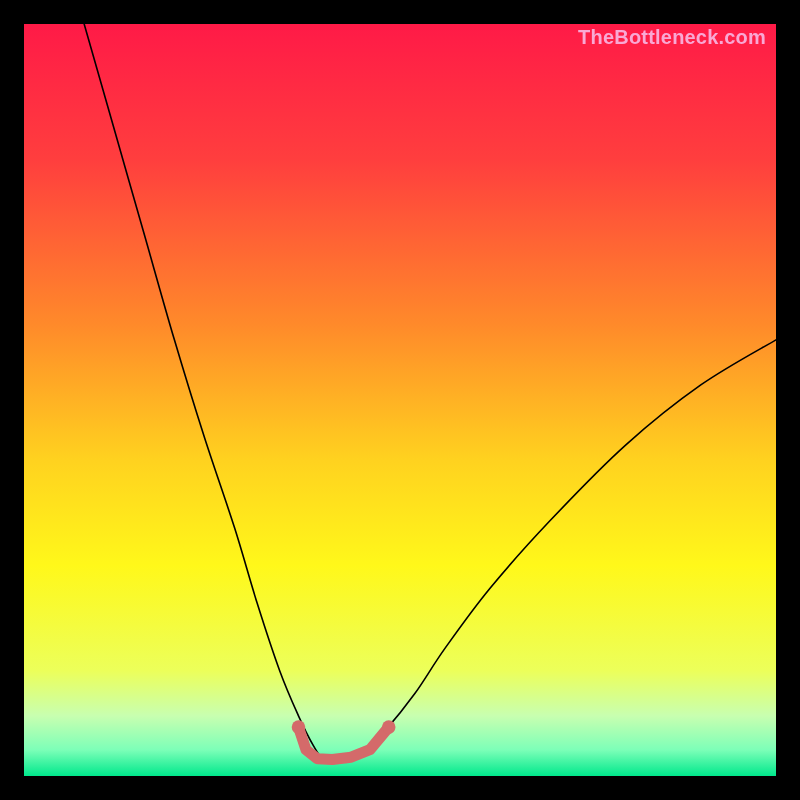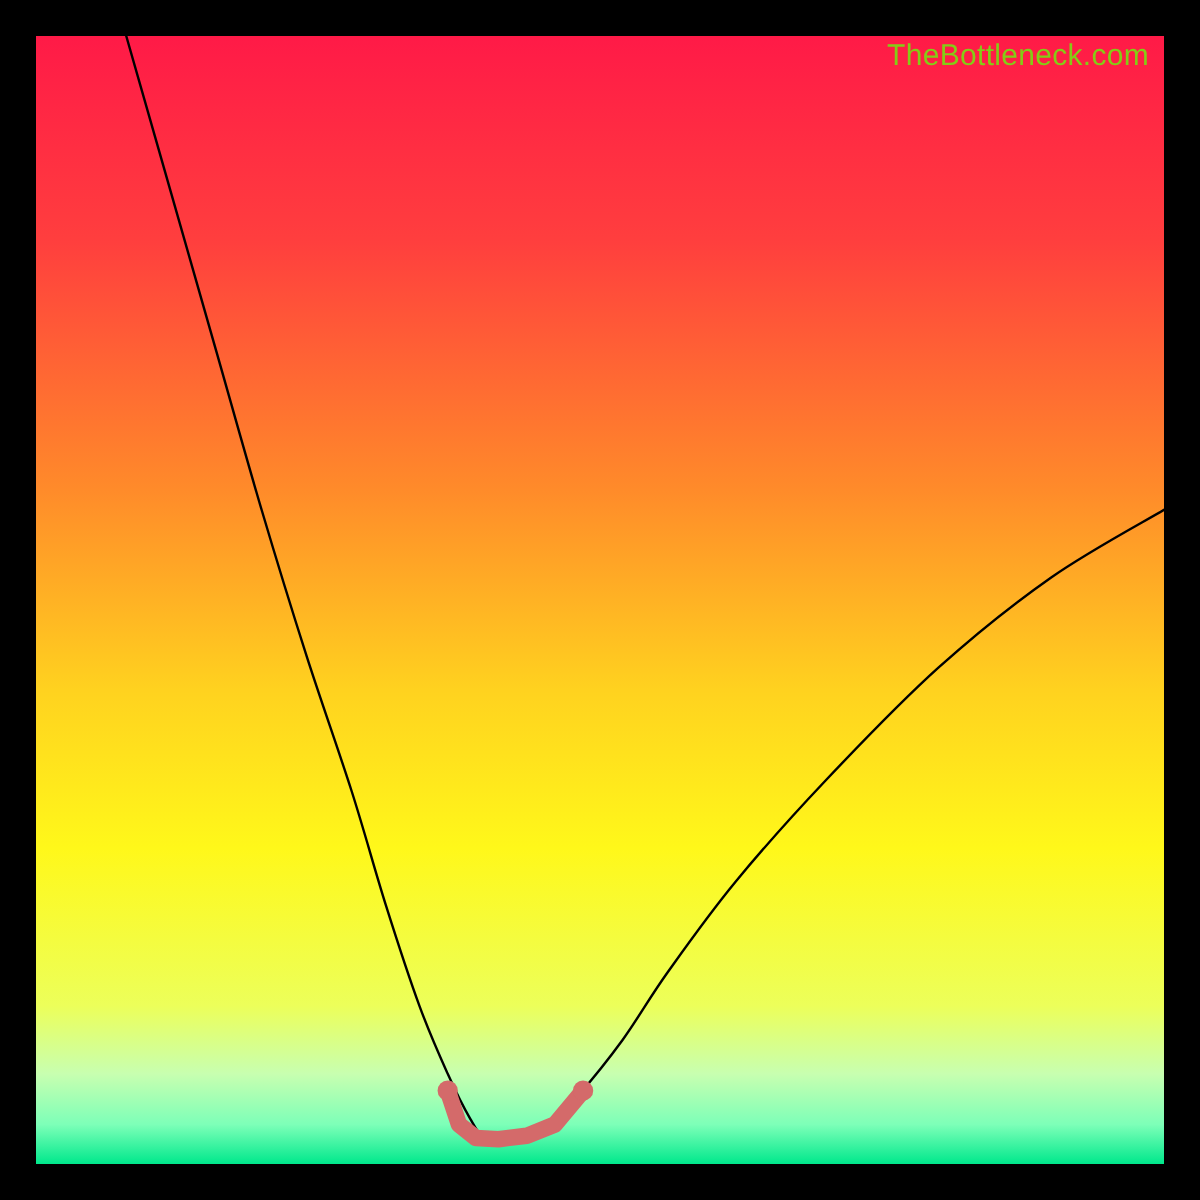--- a/index.html
+++ b/index.html
@@ -39,22 +39,22 @@
     top: 0;
     width: 100%;
     height: 100%;
   }
   .watermark {
     position: absolute;
     top: 2px;
     right: 10px;
     font-family: Arial, Helvetica, sans-serif;
     font-size: 20px;
-    font-weight: normal;
-    color: #84cc16;
+    font-weight: bold;
+    color: #f9a8d4;
     letter-spacing: 0.2px;
     user-select: none;
   }
 </style>
 </head>
 <body>
 
 <div class="frame">
   <div class="plot">
     <svg class="gradient" viewBox="0 0 100 100" preserveAspectRatio="none">

